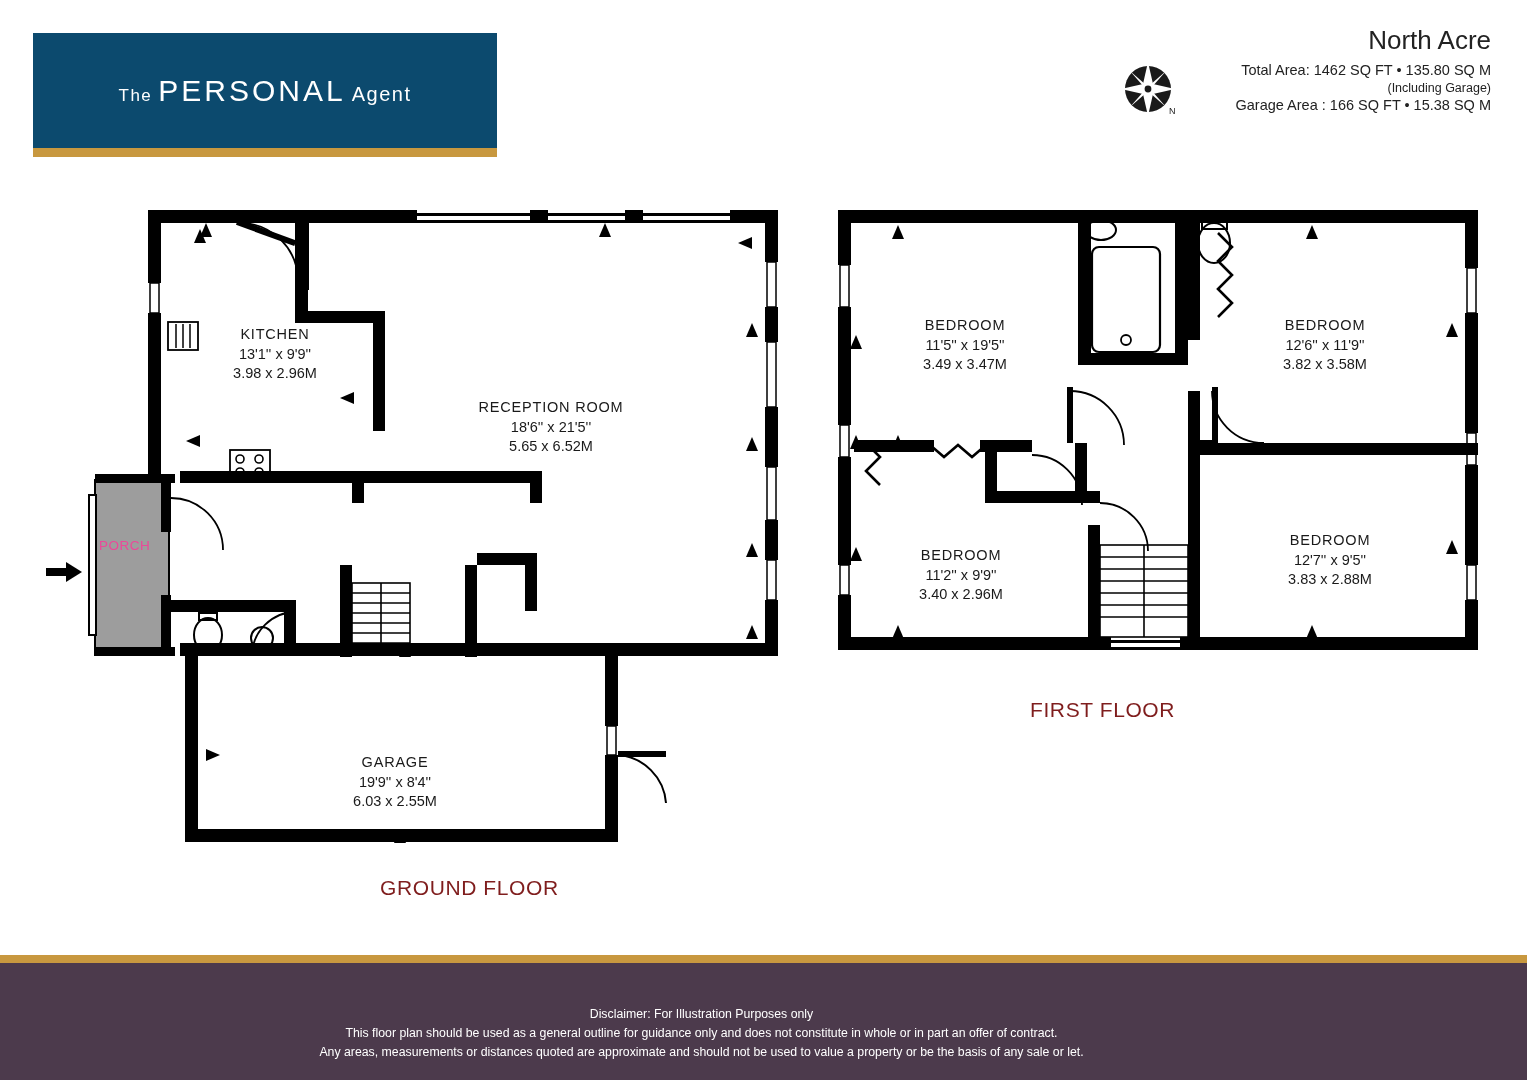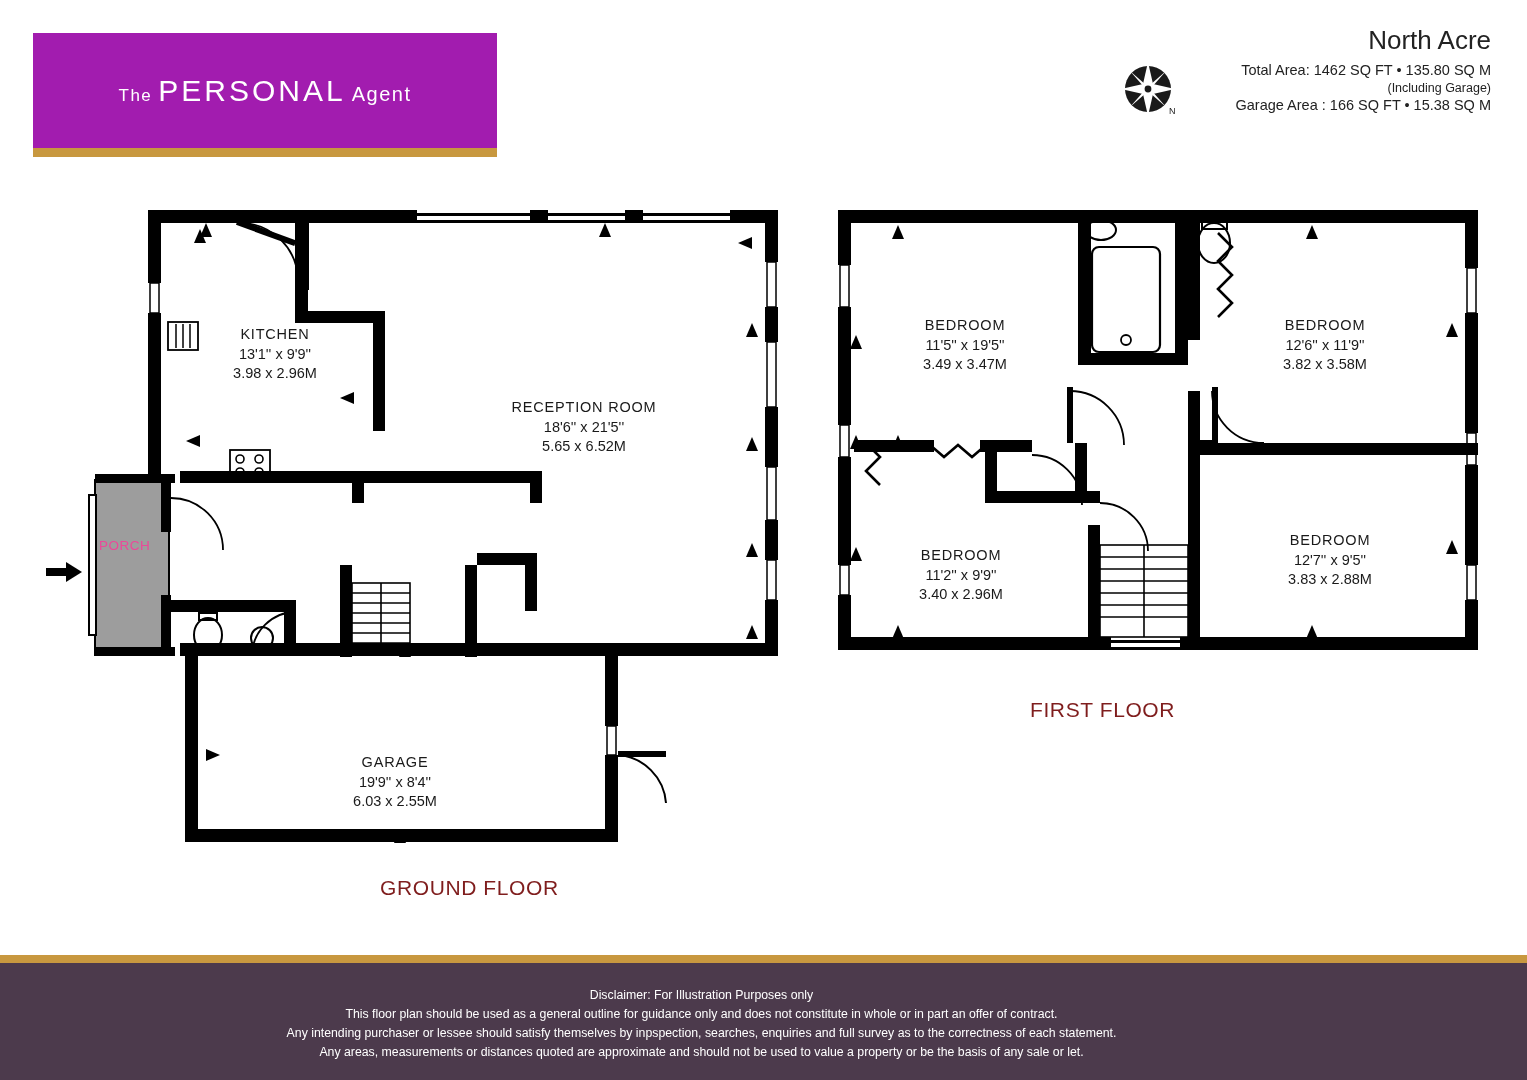--- a/index.html
+++ b/index.html
@@ -20,21 +20,21 @@
     inset: 0;
   }
 
   
   .brand-block {
     position: absolute;
     left: 33px;
     top: 33px;
     width: 464px;
     height: 115px;
-    background: #a21caf;
+    background: #0c4a6e;
     display: flex;
     align-items: center;
     justify-content: center;
   }
   .brand-rule {
     position: absolute;
     left: 33px;
     top: 148px;
     width: 464px;
     height: 9px;
@@ -315,21 +315,21 @@
         </g>
       </g>
     </svg>
   </div>
 
   <div class="room-label" style="left:185px; top:325px; width:180px;">
     <div class="name">KITCHEN</div>
     <div class="dim">13'1'' x 9'9''</div>
     <div class="dim">3.98 x 2.96M</div>
   </div>
-  <div class="room-label" style="left:464px; top:398px; width:240px;">
+  <div class="room-label" style="left:431px; top:398px; width:240px;">
     <div class="name">RECEPTION ROOM</div>
     <div class="dim">18'6'' x 21'5''</div>
     <div class="dim">5.65 x 6.52M</div>
   </div>
   <div class="room-label" style="left:290px; top:722px; width:210px;margin-top:31px;">
     <div class="name">GARAGE</div>
     <div class="dim">19'9'' x 8'4''</div>
     <div class="dim">6.03 x 2.55M</div>
   </div>
   <div class="porch-label" style="left:99px; top:538px;">PORCH</div>
@@ -466,17 +466,16 @@
     <div class="dim">3.83 x 2.88M</div>
   </div>
 
   <div class="floor-label" id="first-floor-label">FIRST FLOOR</div>
 
   <div class="footer-rule"></div>
   <div class="footer-bar"></div>
   <div class="disclaimer">
     <div>Disclaimer: For Illustration Purposes only</div>
     <div>This floor plan should be used as a general outline for guidance only and does not constitute in whole or in part an offer of contract.</div>
-    <div>Any intending purchaser or lessee should satisfy themselves by inpspection, searches, enquiries and full survey as to the correctness of each statement.</div>
     <div>Any areas, measurements or distances quoted are approximate and should not be used to value a property or be the basis of any sale or let.</div>
   </div>
 
 </div>
 
 </body></html>

